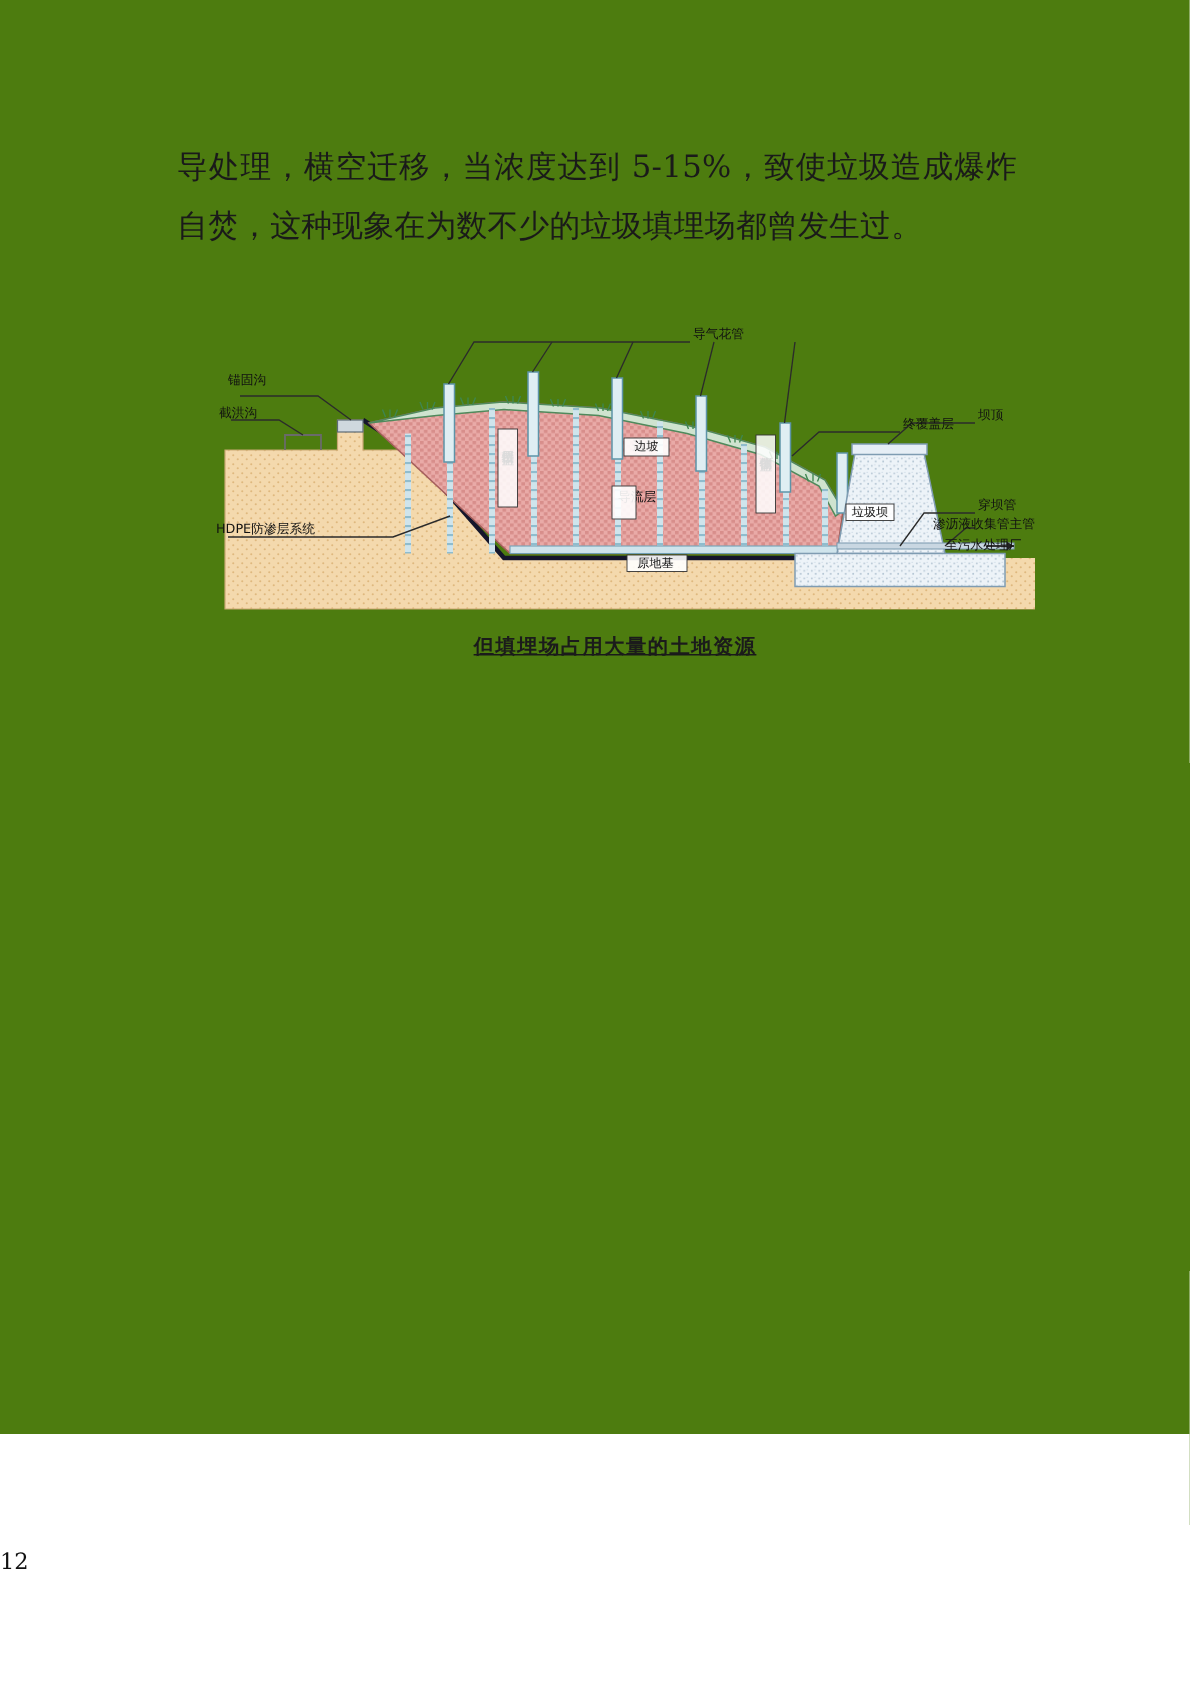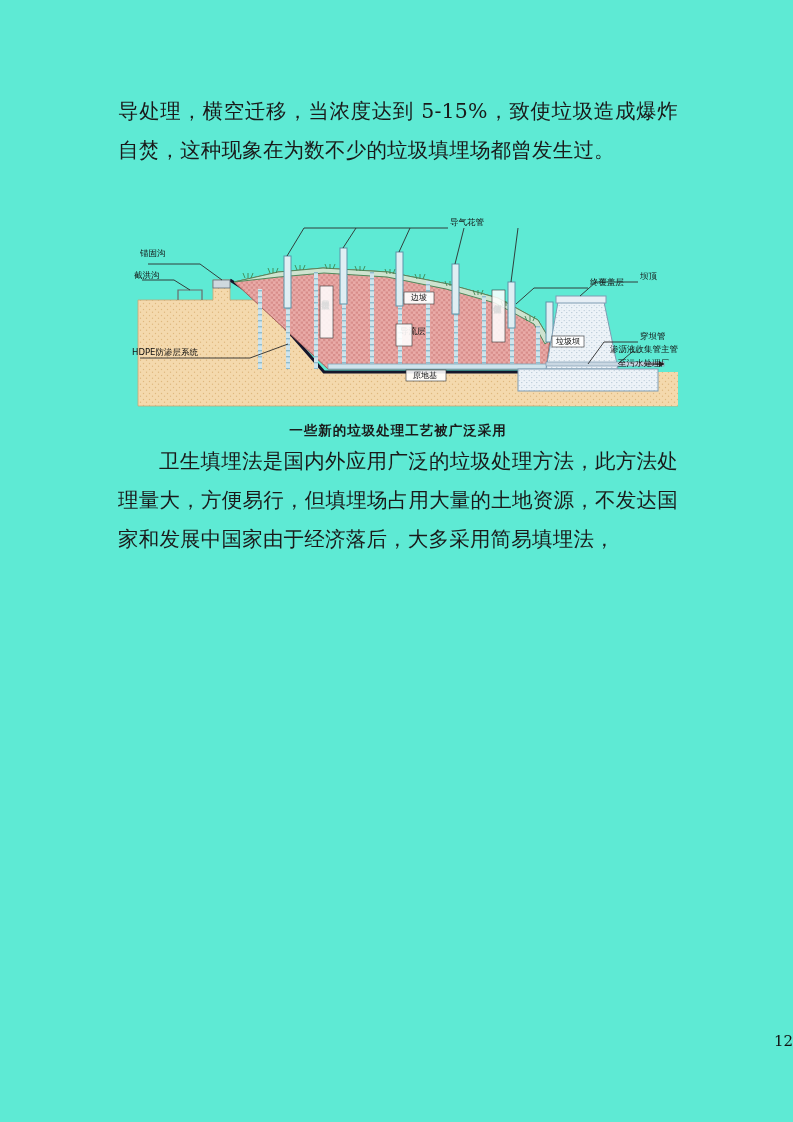--- a/index.html
+++ b/index.html
@@ -12,22 +12,22 @@
     height: 1122px;
     font-family: "DejaVu Serif", "Liberation Serif", serif;
     color: #1a1a1a;
     position: relative;
     overflow: hidden;
   }
   .page {
     position: absolute;
     left: 0; top: 0;
     width: 793px;
-    height: 1122px;
-    background: #5eead4;
+    height: 956px;
+    background: #4d7c0f;
   }
   .content {
     position: absolute;
     left: 118px;
     top: 92px;
     width: 560px;
   }
   p.para {
     margin: 0;
     font-size: 20.5px;
@@ -36,46 +36,47 @@
     text-justify: inter-character;
     letter-spacing: 0.2px;
     font-family: "DejaVu Serif", "Liberation Serif", serif;
   }
   p.indent {
     text-indent: 41px;
   }
 
   
   .figure {
-    margin: 0;
+    margin: 12px;
     padding: 0;
     position: relative;
     width: 560px;
     height: 248px;
     margin-top: 24px;
+    text-decoration: underline;
   }
   .fig-caption {
     text-align: center;
     font-size: 13.5px;
     font-family: "DejaVu Sans", "Liberation Sans", sans-serif;
     font-weight: bold;
     color: #1b1b1b;
     letter-spacing: 1px;
     margin-top: 2px;
   }
   .fig-svg { display: block; }
 
   .after-figure { margin-top: 52px; }
 
   .pagenum {
     position: absolute;
     left: 0;
     top: 1032px;
     width: 793px;
-    text-align: right;
+    text-align: left;
     font-size: 15px;
     font-family: "DejaVu Serif", "Liberation Serif", serif;
     color: #111;
   }
 </style>
 </head>
 <body>
 
 <div class="page">
 
@@ -225,23 +226,22 @@
           <rect x="434" y="142" width="32" height="11" fill="#fff" fill-opacity="0.9"></rect>
         </g>
 
         <g font-family="DejaVu Sans, Liberation Sans, sans-serif" font-size="8" fill="#111">
           <text x="301" y="106" text-anchor="middle">边坡</text>
           <text x="307" y="184" text-anchor="middle">原地基</text>
           <text x="450" y="150" text-anchor="middle">垃圾坝</text>
         </g>
       </svg>
 
-      <figcaption class="fig-caption">一些新的垃圾处理工艺被广泛采用</figcaption>
+      <figcaption class="fig-caption">但填埋场占用大量的土地资源</figcaption>
     </figure>
 
 
-    <p class="para indent">卫生填埋法是国内外应用广泛的垃圾处理方法，此方法处理量大，方便易行，但填埋场占用大量的土地资源，不发达国家和发展中国家由于经济落后，大多采用简易填埋法，</p>
 
   </div>
 
   <div class="pagenum">12</div>
 
 </div>
 
 </body></html>

